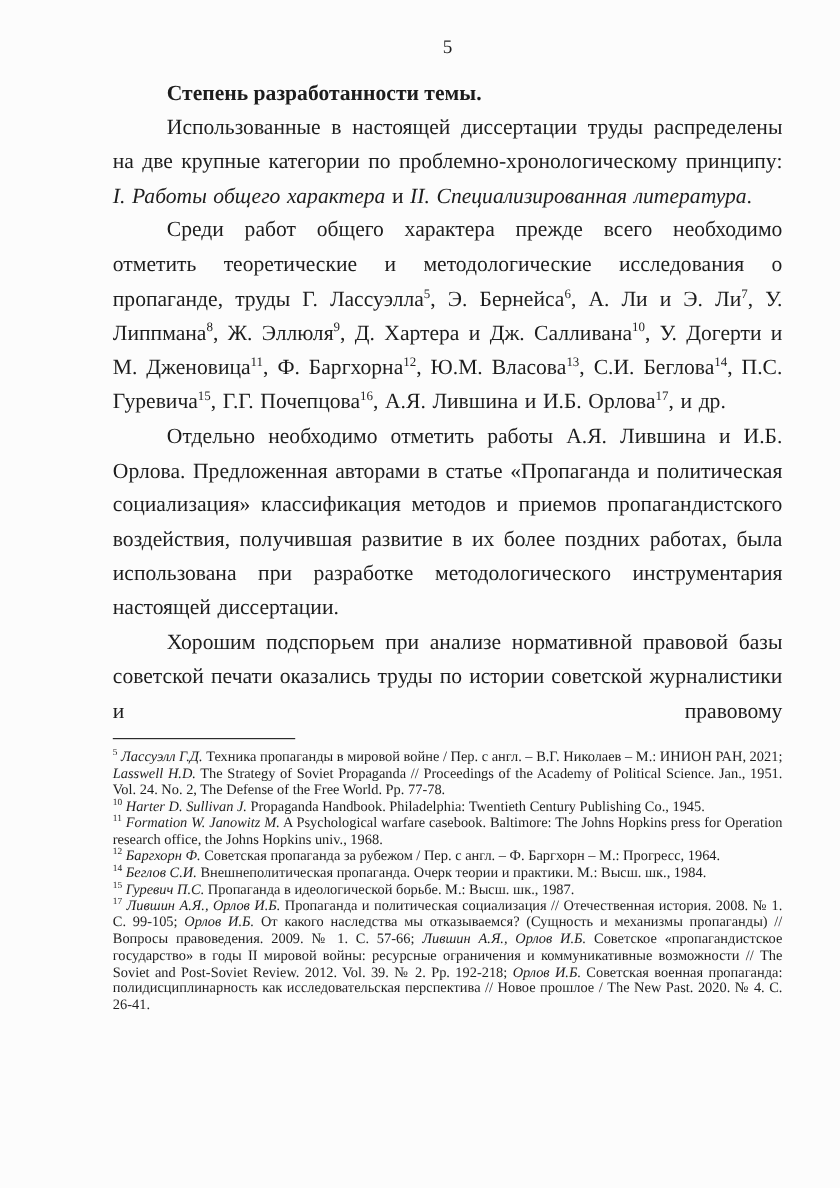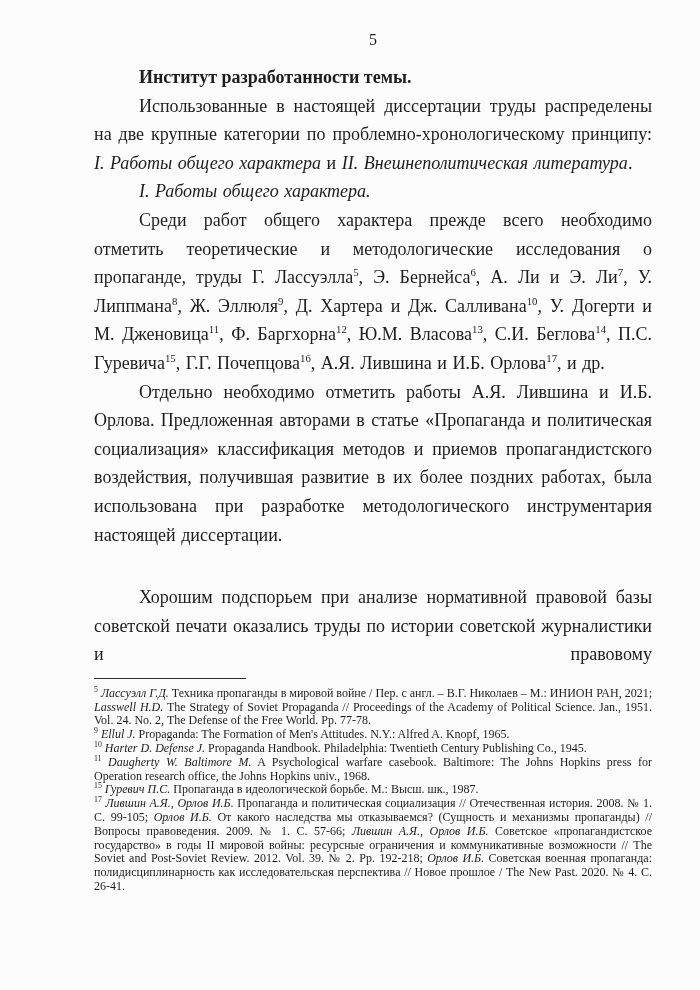--- a/index.html
+++ b/index.html
@@ -34,21 +34,20 @@
   .body-text .para {
     margin: 0;
     font-size: 18px;
     line-height: 28.6px;
     text-align: justify;
     text-indent: 45px;
     word-spacing: 1px;
   }
   .para.cont {
     text-align-last: justify;
-    margin-top: 34px;
   }
   .i { font-style: italic; }
   .sup {
     vertical-align: super;
     font-size: 60%;
     line-height: 0;
   }
   .fn-sep {
     width: 152px;
     border: 0;
@@ -61,30 +60,30 @@
     line-height: 13.8px;
     text-align: justify;
   }
   .footnotes .sup { font-size: 65%; }
 </style>
 </head>
 <body>
 
 <div class="page">
   <div class="page-number">5</div>
-  <h1 class="heading">Институт разработанности темы.</h1>
+  <h1 class="heading">Степень разработанности темы.</h1>
   <div class="body-text">
-      <p class="para"><span>Использованные в настоящей диссертации труды распределены на две крупные категории по проблемно-хронологическому принципу: </span><span class="i">I. Работы общего характера</span><span> и </span><span class="i">II. Внешнеполитическая литература</span><span>.</span></p>
-      <p class="para"><span class="i">I. Работы общего характера.</span></p>
+      <p class="para"><span>Использованные в настоящей диссертации труды распределены на две крупные категории по проблемно-хронологическому принципу: </span><span class="i">I. Работы общего характера</span><span> и </span><span class="i">II. Специализированная литература</span><span>.</span></p>
       <p class="para"><span>Среди работ общего характера прежде всего необходимо отметить теоретические и методологические исследования о пропаганде, труды Г. Лассуэлла</span><span class="sup">5</span><span>, Э. Бернейса</span><span class="sup">6</span><span>, А. Ли и Э. Ли</span><span class="sup">7</span><span>, У. Липпмана</span><span class="sup">8</span><span>, Ж. Эллюля</span><span class="sup">9</span><span>, Д. Хартера и Дж. Салливана</span><span class="sup">10</span><span>, У. Догерти и М. Дженовица</span><span class="sup">11</span><span>, Ф. Баргхорна</span><span class="sup">12</span><span>, Ю.М. Власова</span><span class="sup">13</span><span>, С.И. Беглова</span><span class="sup">14</span><span>, П.С. Гуревича</span><span class="sup">15</span><span>, Г.Г. Почепцова</span><span class="sup">16</span><span>, А.Я. Лившина и И.Б. Орлова</span><span class="sup">17</span><span>, и др.</span></p>
       <p class="para"><span>Отдельно необходимо отметить работы А.Я. Лившина и И.Б. Орлова. Предложенная авторами в статье «Пропаганда и политическая социализация» классификация методов и приемов пропагандистского воздействия, получившая развитие в их более поздних работах, была использована при разработке методологического инструментария настоящей диссертации.</span></p>
       <p class="para cont"><span>Хорошим подспорьем при анализе нормативной правовой базы советской печати оказались труды по истории советской журналистики и правовому</span></p>
     </div>
   <hr class="fn-sep">
   <div class="footnotes">
       <p class="fn"><span class="sup">5</span> <span class="i">Лассуэлл Г.Д.</span><span> Техника пропаганды в мировой войне / Пер. с англ. – В.Г. Николаев – М.: ИНИОН РАН, 2021; </span><span class="i">Lasswell H.D.</span><span> The Strategy of Soviet Propaganda // Proceedings of the Academy of Political Science. Jan., 1951. Vol. 24. No. 2, The Defense of the Free World. Pp. 77-78.</span></p>
-      <p class="fn"><span class="sup">9</span> <span class="i">Ellul J.</span><span> Propaganda: The Formation of Men's Attitudes. N.Y.: Alfred A. Knopf, 1965.</span></p>
-      <p class="fn"><span class="sup">10</span> <span class="i">Harter D. Defense J.</span><span> Propaganda Handbook. Philadelphia: Twentieth Century Publishing Co., 1945.</span></p>
-      <p class="fn"><span class="sup">11</span> <span class="i">Daugherty W. Baltimore M.</span><span> A Psychological warfare casebook. Baltimore: The Johns Hopkins press for Operation research office, the Johns Hopkins univ., 1968.</span></p>
+      <p class="fn"><span class="sup">10</span> <span class="i">Harter D. Sullivan J.</span><span> Propaganda Handbook. Philadelphia: Twentieth Century Publishing Co., 1945.</span></p>
+      <p class="fn"><span class="sup">11</span> <span class="i">Formation W. Janowitz M.</span><span> A Psychological warfare casebook. Baltimore: The Johns Hopkins press for Operation research office, the Johns Hopkins univ., 1968.</span></p>
+      <p class="fn"><span class="sup">12</span> <span class="i">Баргхорн Ф.</span><span> Советская пропаганда за рубежом / Пер. с англ. – Ф. Баргхорн – М.: Прогресс, 1964.</span></p>
+      <p class="fn"><span class="sup">14</span> <span class="i">Беглов С.И.</span><span> Внешнеполитическая пропаганда. Очерк теории и практики. М.: Высш. шк., 1984.</span></p>
       <p class="fn"><span class="sup">15</span> <span class="i">Гуревич П.С.</span><span> Пропаганда в идеологической борьбе. М.: Высш. шк., 1987.</span></p>
       <p class="fn"><span class="sup">17</span> <span class="i">Лившин А.Я., Орлов И.Б.</span><span> Пропаганда и политическая социализация // Отечественная история. 2008. № 1. С. 99-105; </span><span class="i">Орлов И.Б.</span><span> От какого наследства мы отказываемся? (Сущность и механизмы пропаганды) // Вопросы правоведения. 2009. № 1. С. 57-66; </span><span class="i">Лившин А.Я., Орлов И.Б.</span><span> Советское «пропагандистское государство» в годы II мировой войны: ресурсные ограничения и коммуникативные возможности // The Soviet and Post-Soviet Review. 2012. Vol. 39. № 2. Pp. 192-218; </span><span class="i">Орлов И.Б.</span><span> Советская военная пропаганда: полидисциплинарность как исследовательская перспектива // Новое прошлое / The New Past. 2020. № 4. С. 26-41.</span></p>
     </div>
 </div>
 
 </body></html>

